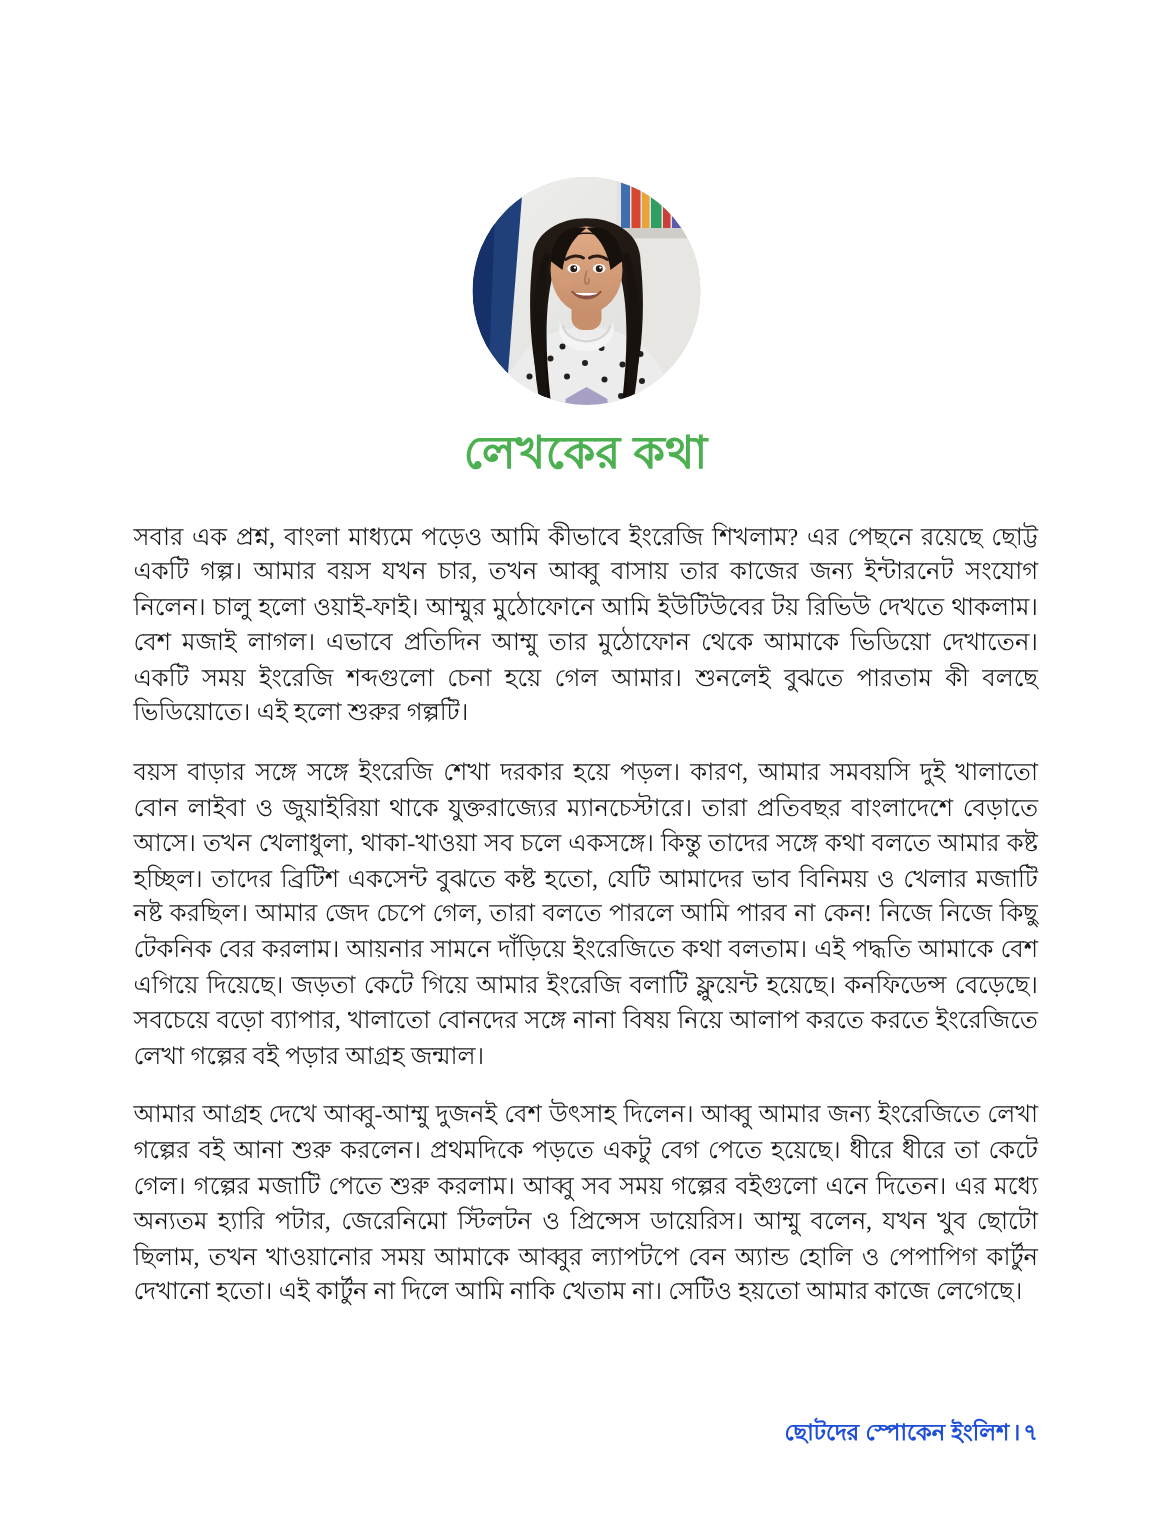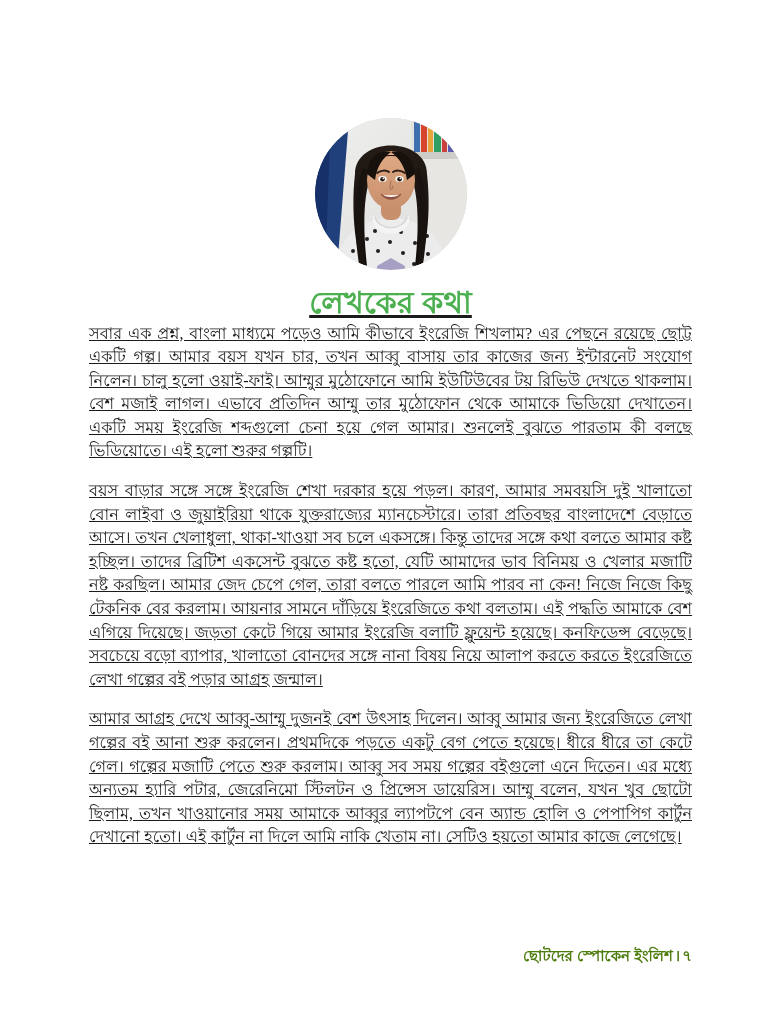--- a/index.html
+++ b/index.html
@@ -17,21 +17,20 @@
     -webkit-font-smoothing: antialiased;
   }
 
   .page {
     position: relative;
     width: 781px;
     height: 1024px;
     box-sizing: border-box;
     background: #ffffff;
     padding: 0 89px;
-    text-decoration: underline;
   }
 
   
   .portrait-wrap {
     width: 100%;
     display: flex;
     justify-content: center;
     padding-top: 118px;
   }
   .portrait {
@@ -51,20 +50,21 @@
     text-align: center;
     font-size: 30px;
     line-height: 1.25;
     font-weight: 700;
     letter-spacing: .2px;
     font-family: "Liberation Sans", "DejaVu Sans", sans-serif;
   }
 
   
   .article {
+    margin-top: 25px;
   }
   .article p {
     margin: 0 0 16px 0;
     font-size: 16.1px;
     line-height: 23.6px;
     text-align: justify;
     text-justify: inter-word;
     word-spacing: .2px;
     hyphens: none;
   }
@@ -193,17 +193,17 @@
   </div>
 
   <h1 class="heading" style="color: rgb(76, 176, 80);">লেখকের কথা</h1>
 
   <div class="article">
     <p>সবার এক প্রশ্ন, বাংলা মাধ্যমে পড়েও আমি কীভাবে ইংরেজি শিখলাম? এর পেছনে রয়েছে ছোট্ট একটি গল্প। আমার বয়স যখন চার, তখন আব্বু বাসায় তার কাজের জন্য ইন্টারনেট সংযোগ নিলেন। চালু হলো ওয়াই-ফাই। আম্মুর মুঠোফোনে আমি ইউটিউবের টয় রিভিউ দেখতে থাকলাম। বেশ মজাই লাগল। এভাবে প্রতিদিন আম্মু তার মুঠোফোন থেকে আমাকে ভিডিয়ো দেখাতেন। একটি সময় ইংরেজি শব্দগুলো চেনা হয়ে গেল আমার। শুনলেই বুঝতে পারতাম কী বলছে ভিডিয়োতে। এই হলো শুরুর গল্পটি।</p>
     <p>বয়স বাড়ার সঙ্গে সঙ্গে ইংরেজি শেখা দরকার হয়ে পড়ল। কারণ, আমার সমবয়সি দুই খালাতো বোন লাইবা ও জুয়াইরিয়া থাকে যুক্তরাজ্যের ম্যানচেস্টারে। তারা প্রতিবছর বাংলাদেশে বেড়াতে আসে। তখন খেলাধুলা, থাকা-খাওয়া সব চলে একসঙ্গে। কিন্তু তাদের সঙ্গে কথা বলতে আমার কষ্ট হচ্ছিল। তাদের ব্রিটিশ একসেন্ট বুঝতে কষ্ট হতো, যেটি আমাদের ভাব বিনিময় ও খেলার মজাটি নষ্ট করছিল। আমার জেদ চেপে গেল, তারা বলতে পারলে আমি পারব না কেন! নিজে নিজে কিছু টেকনিক বের করলাম। আয়নার সামনে দাঁড়িয়ে ইংরেজিতে কথা বলতাম। এই পদ্ধতি আমাকে বেশ এগিয়ে দিয়েছে। জড়তা কেটে গিয়ে আমার ইংরেজি বলাটি ফ্লুয়েন্ট হয়েছে। কনফিডেন্স বেড়েছে। সবচেয়ে বড়ো ব্যাপার, খালাতো বোনদের সঙ্গে নানা বিষয় নিয়ে আলাপ করতে করতে ইংরেজিতে লেখা গল্পের বই পড়ার আগ্রহ জন্মাল।</p>
     <p>আমার আগ্রহ দেখে আব্বু-আম্মু দুজনই বেশ উৎসাহ দিলেন। আব্বু আমার জন্য ইংরেজিতে লেখা গল্পের বই আনা শুরু করলেন। প্রথমদিকে পড়তে একটু বেগ পেতে হয়েছে। ধীরে ধীরে তা কেটে গেল। গল্পের মজাটি পেতে শুরু করলাম। আব্বু সব সময় গল্পের বইগুলো এনে দিতেন। এর মধ্যে অন্যতম হ্যারি পটার, জেরেনিমো স্টিলটন ও প্রিন্সেস ডায়েরিস। আম্মু বলেন, যখন খুব ছোটো ছিলাম, তখন খাওয়ানোর সময় আমাকে আব্বুর ল্যাপটপে বেন অ্যান্ড হোলি ও পেপাপিগ কার্টুন দেখানো হতো। এই কার্টুন না দিলে আমি নাকি খেতাম না। সেটিও হয়তো আমার কাজে লেগেছে।</p>
   </div>
 
-  <div class="footer" style="color: #4d7c0f;">
+  <div class="footer" style="color: #1d4ed8;">
     <span>ছোটদের স্পোকেন ইংলিশ</span><span class="sep">।</span><span>৭</span>
   </div>
 
 </div>
 
 </body></html>

